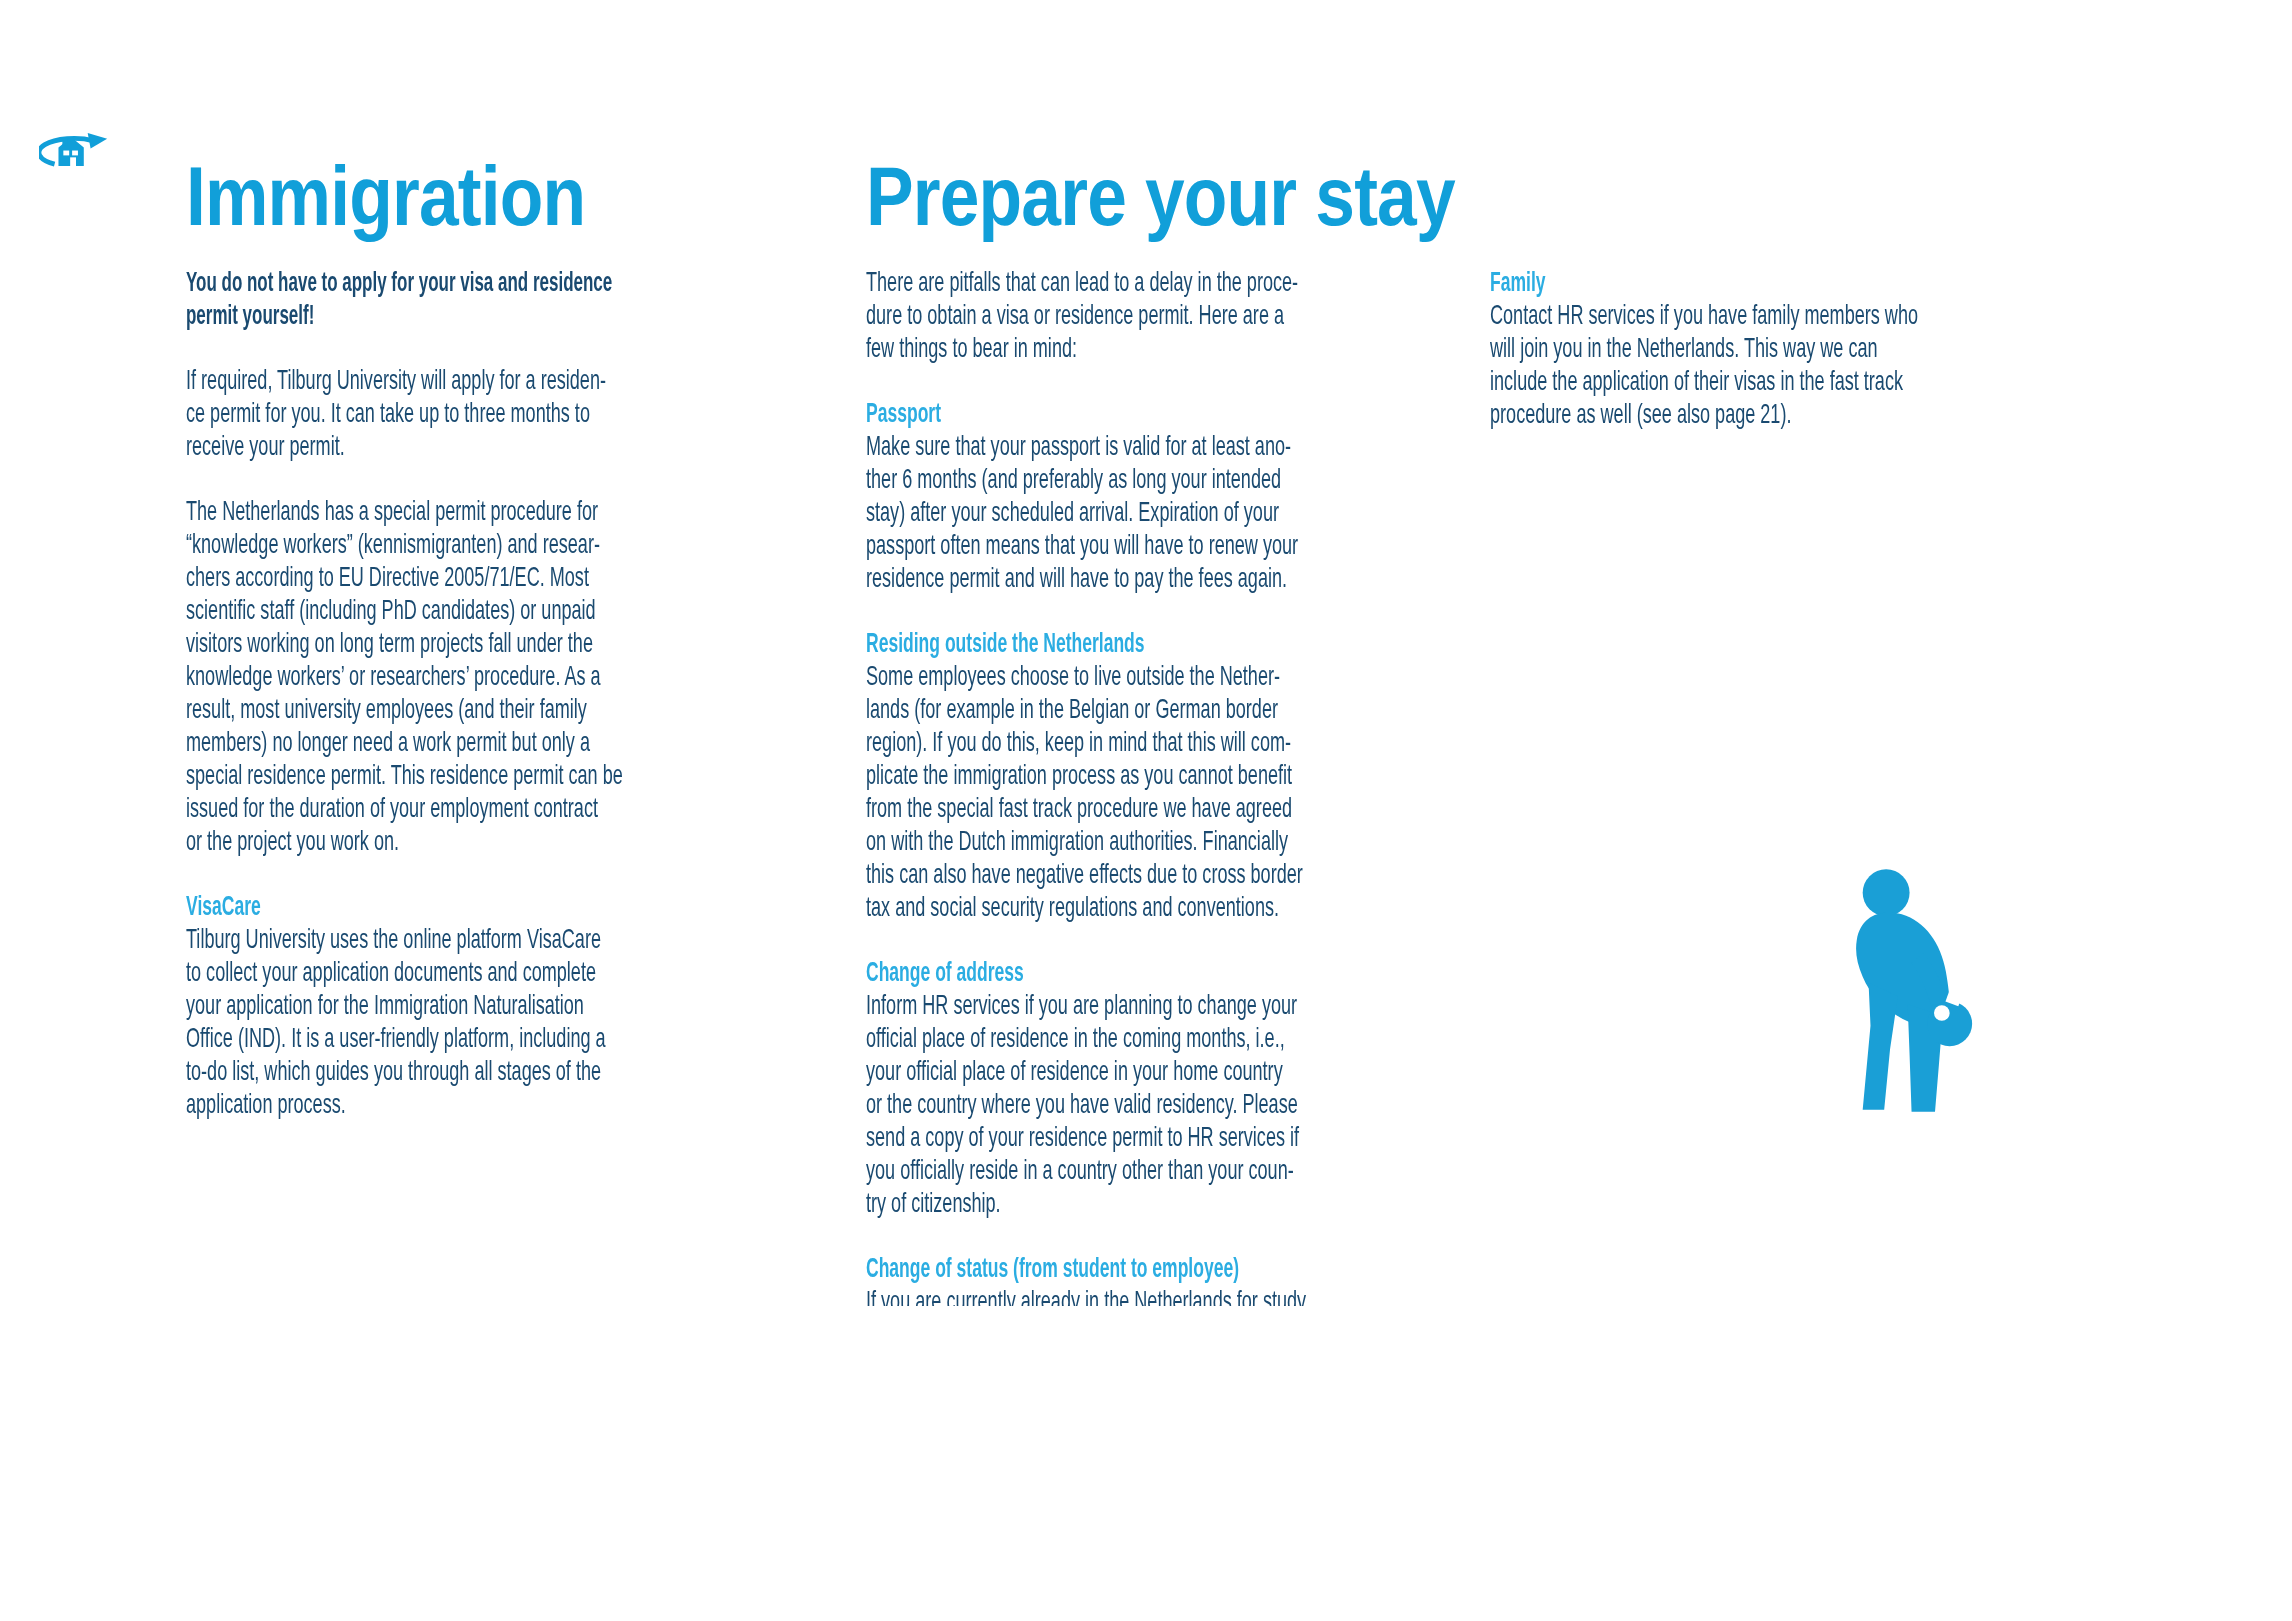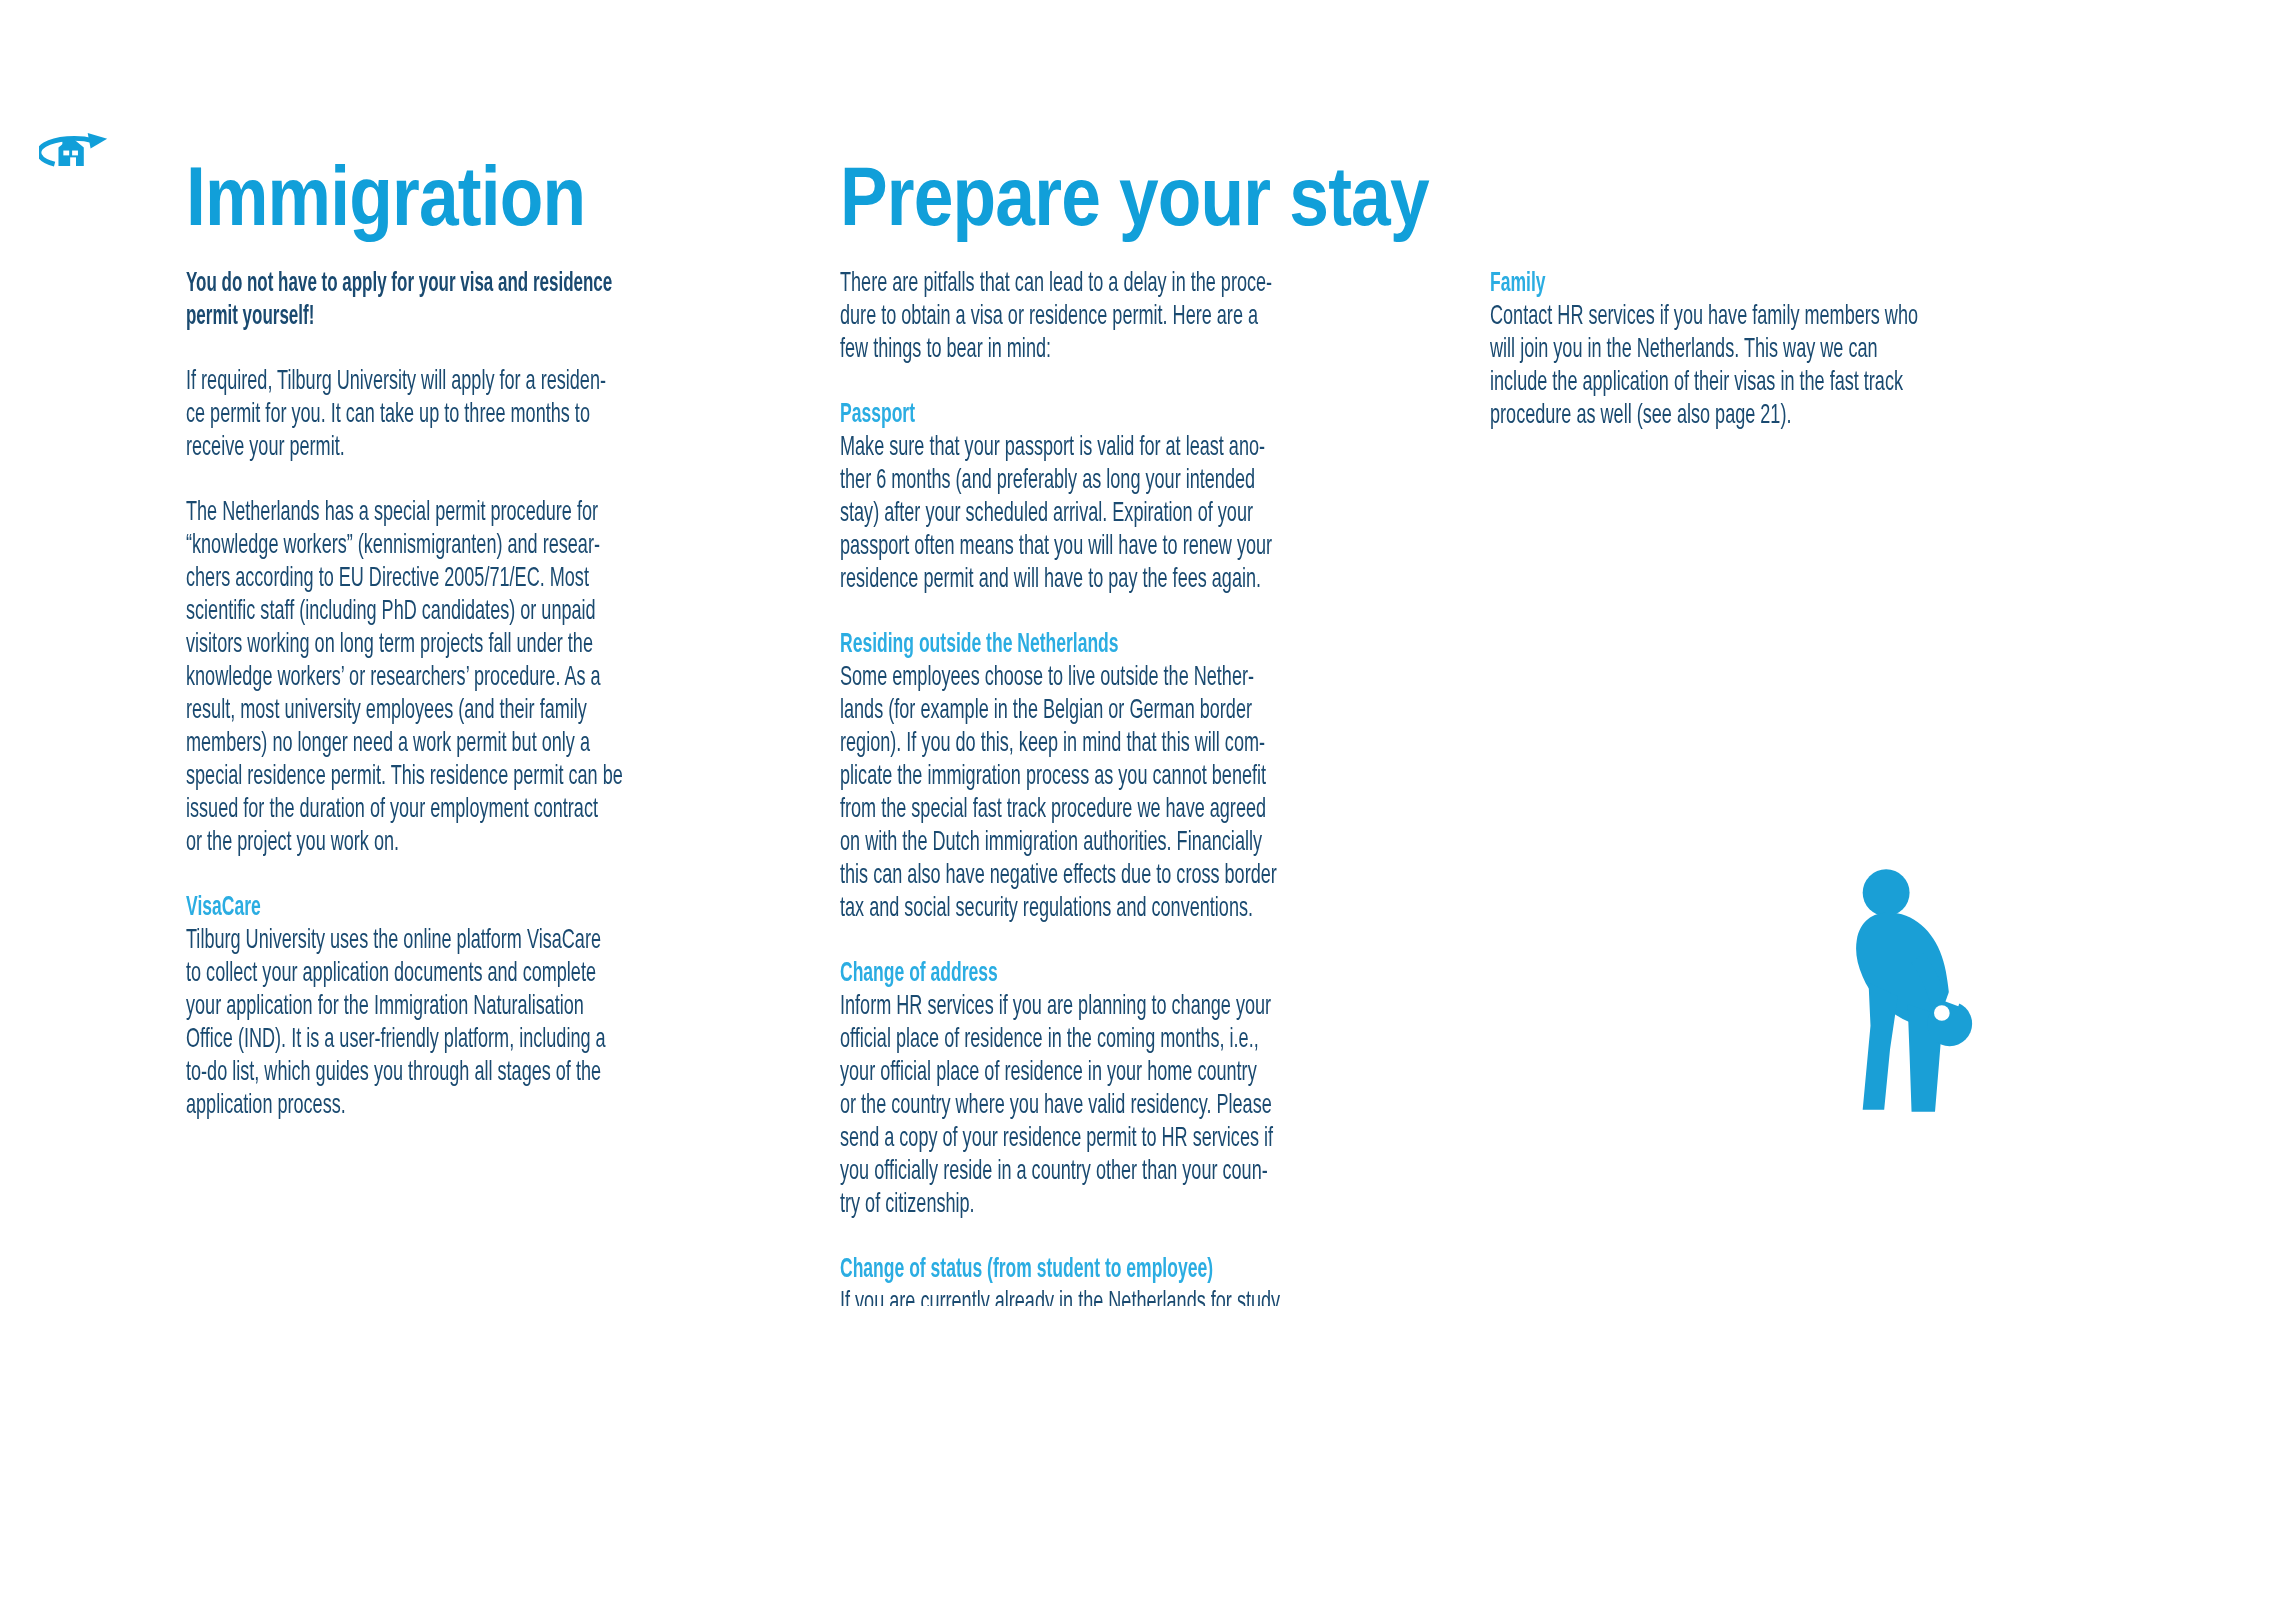--- a/index.html
+++ b/index.html
@@ -1,20 +1,20 @@
 <!DOCTYPE html>
 <html><head>
 <meta charset="utf-8">
 <style>
   html,body{margin:0;padding:0;background:#fff;}
   .page{position:relative;width:2293px;height:1306px;background:#ffffff;overflow:hidden;
         font-family:"Liberation Sans",sans-serif;}
   .col{position:absolute;width:1000px;}
   .col1{left:186px;top:154px;}
-  .col2{left:840px;top:154px;}
+  .col2{left:866px;top:154px;}
   .col3{left:1490px;top:265px;}
   h1{margin:0;font-size:84px;line-height:84px;font-weight:700;color:#119fd9;
      letter-spacing:-1px;transform:scaleX(0.85);transform-origin:0 0;white-space:nowrap;}
   h2{margin:32px 0 0 0;font-size:27.4px;line-height:33px;font-weight:700;color:#2bade2;
      transform:scaleX(0.64);transform-origin:0 0;white-space:nowrap;}
   h2.first{margin-top:0;}
   p{margin:0;font-size:27.4px;line-height:33px;color:#1a4a70;white-space:pre-line;
     transform:scaleX(0.66);transform-origin:0 0;}
   p.lead{margin-top:26.5px;font-weight:700;transform:scaleX(0.62);}
   p.intro{margin-top:26.5px;}

